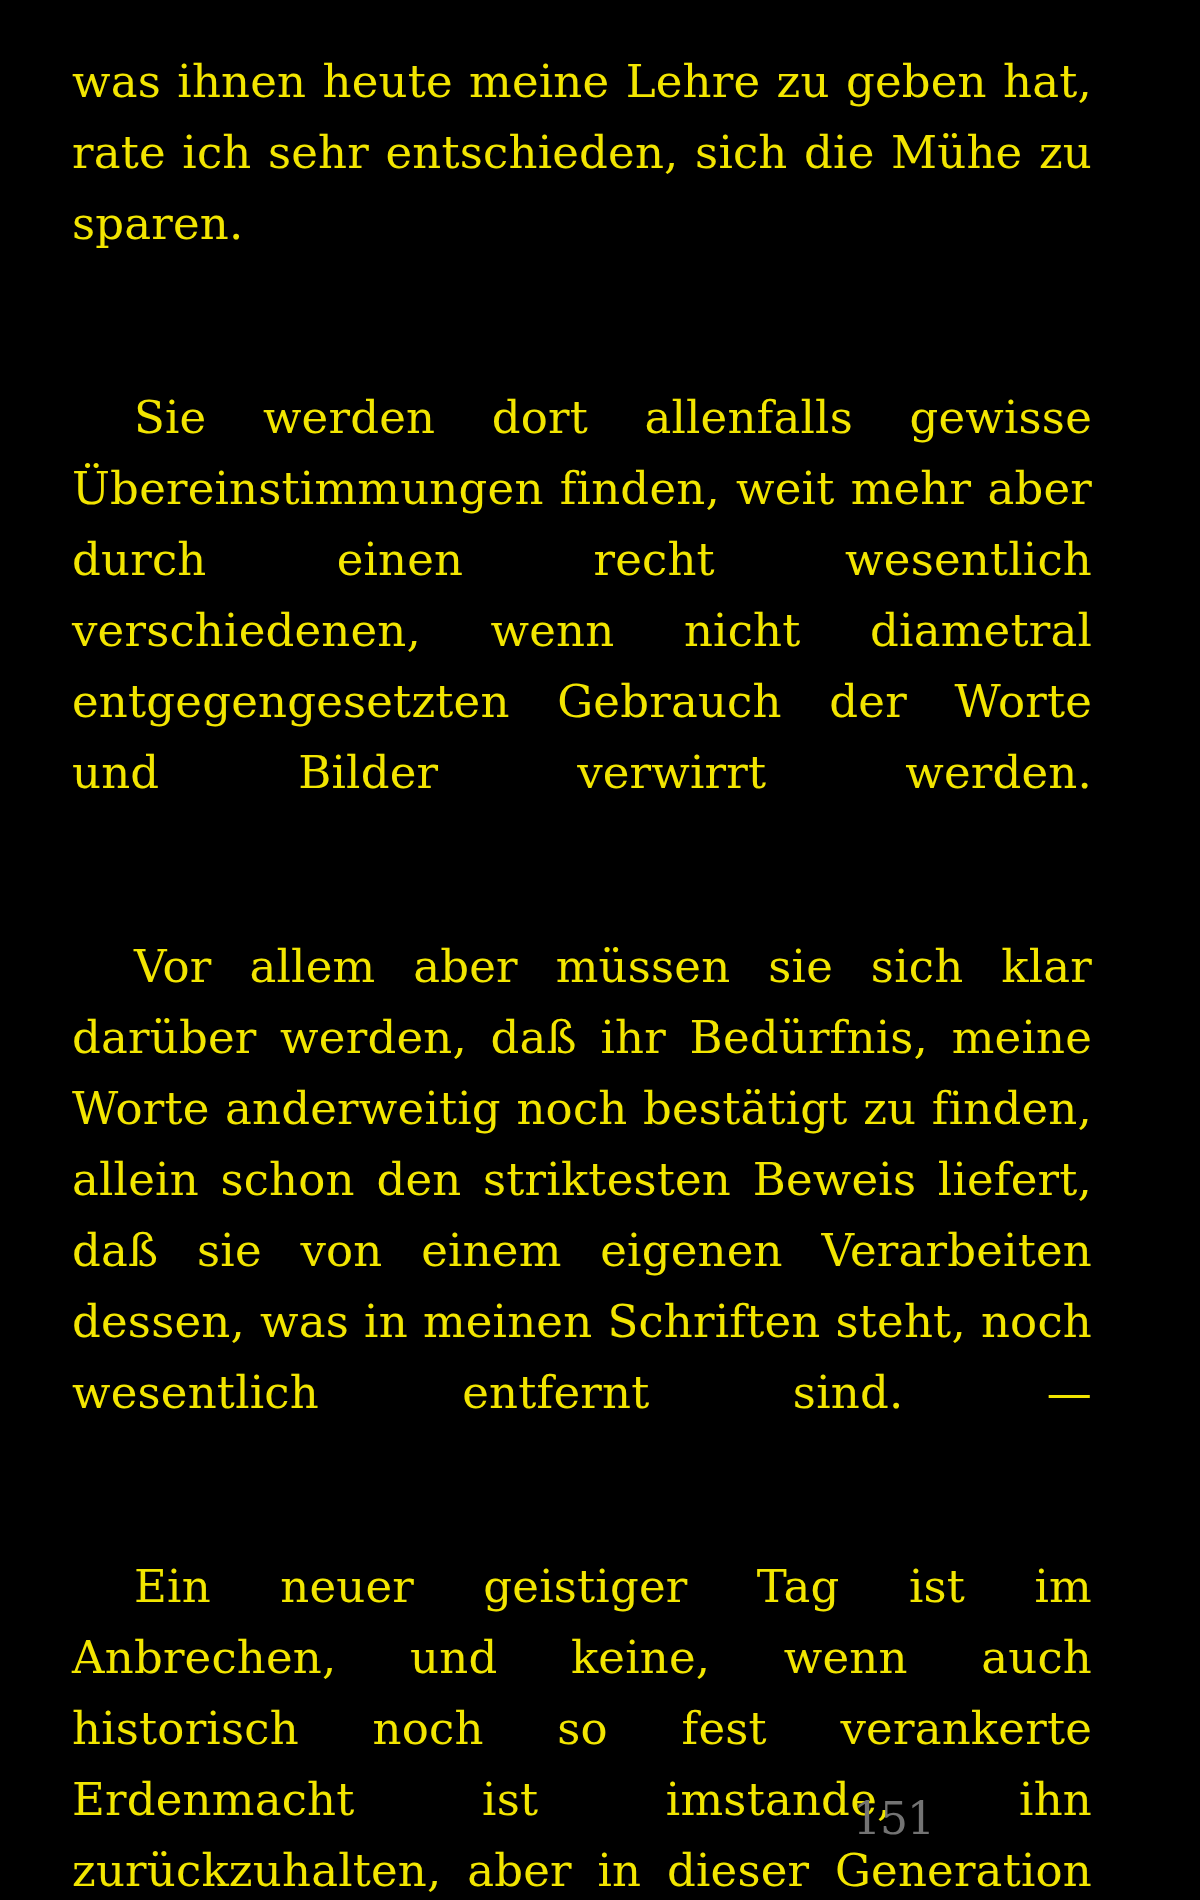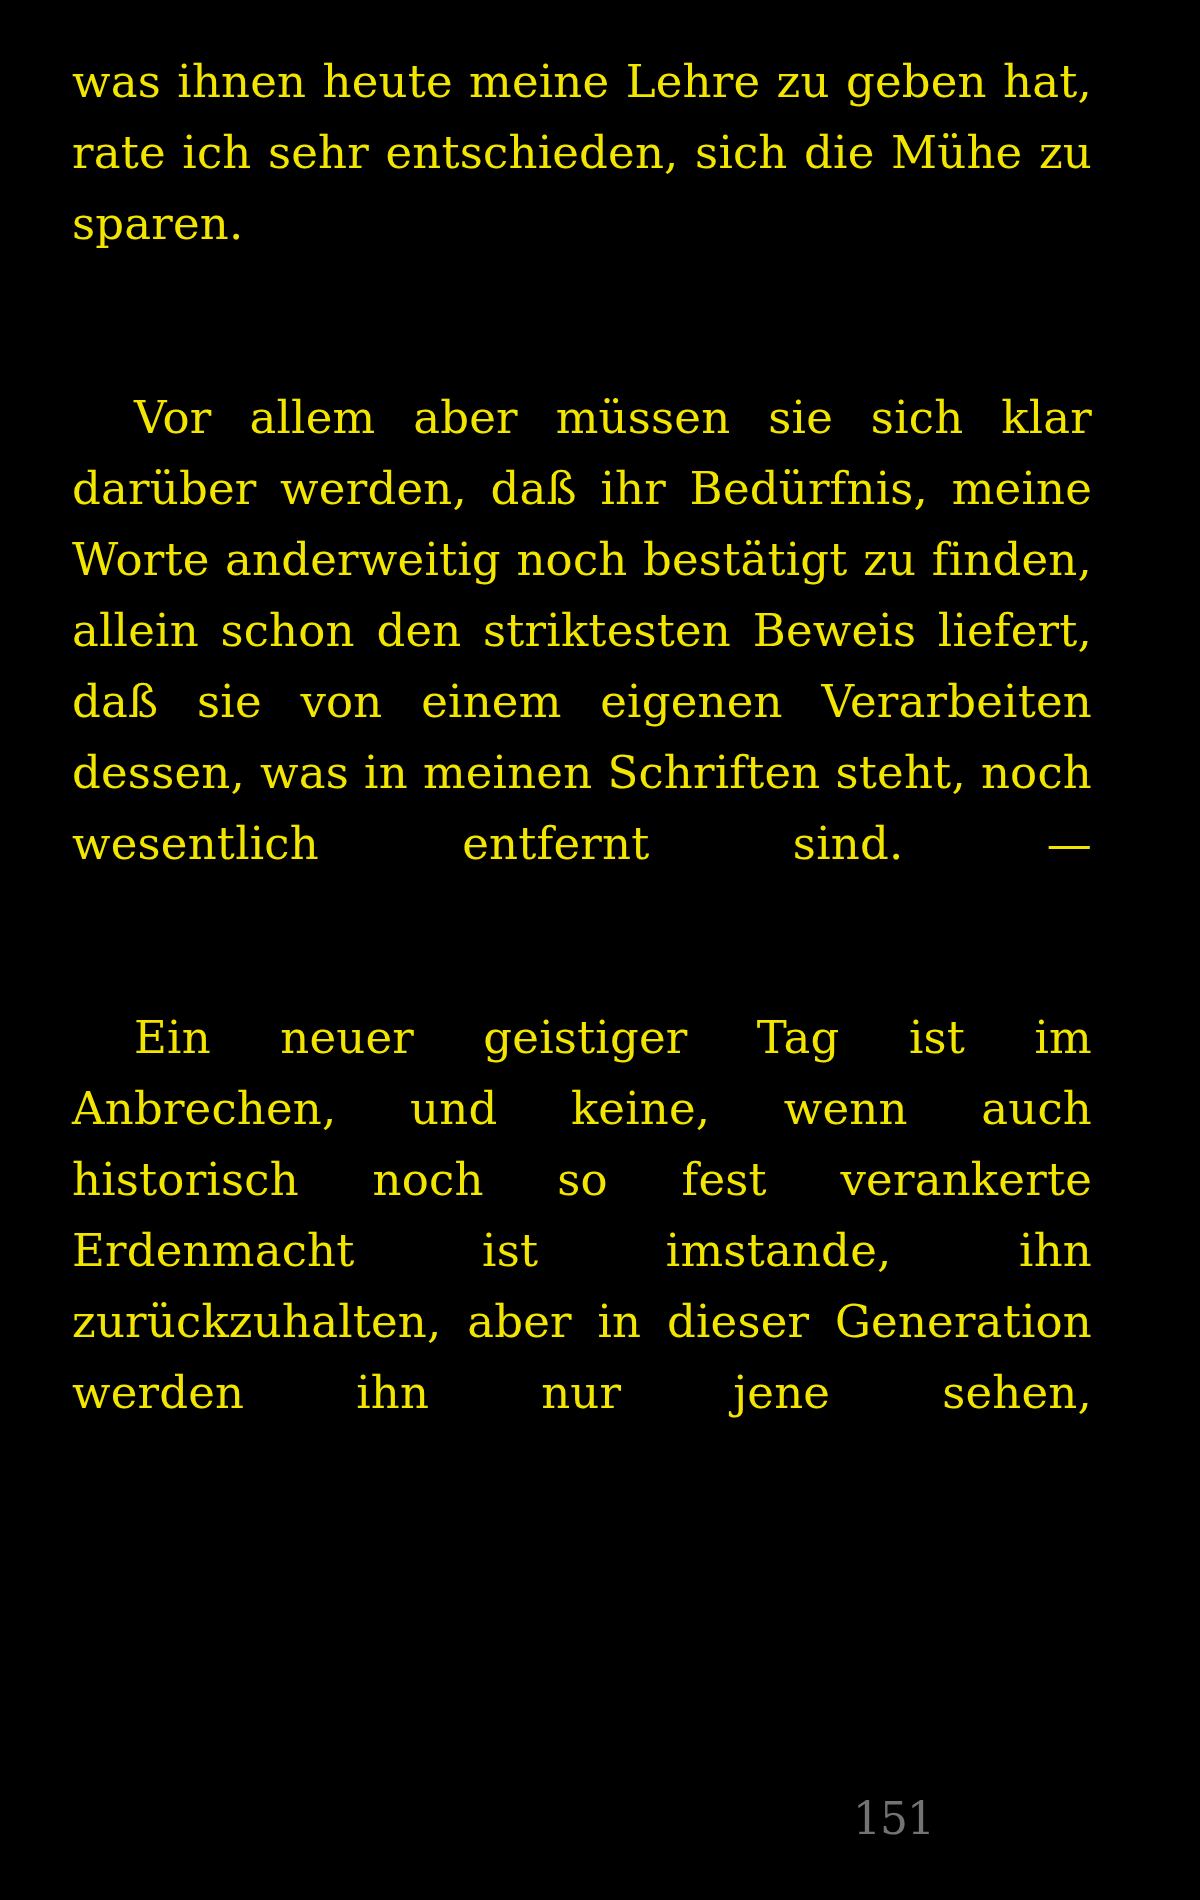--- a/index.html
+++ b/index.html
@@ -61,17 +61,18 @@
     letter-spacing: -1px;
     font-family: "DejaVu Serif", "Liberation Serif", serif;
   }
 </style>
 </head>
 <body>
 
 <div class="page">
   <div class="text-column">
     <p class="para cont">was ihnen heute meine Lehre zu geben hat, rate ich sehr entschieden, sich die Mühe zu sparen.</p>
+    <p class="para indent">Sie werden dort allenfalls gewisse Übereinstimmungen finden, weit mehr aber durch einen recht wesentlich verschiedenen, wenn nicht diametral entgegengesetzten Gebrauch der Worte und Bilder verwirrt werden.</p>
     <p class="para indent">Vor allem aber müssen sie sich klar darüber werden, daß ihr Bedürfnis, meine Worte anderweitig noch bestätigt zu finden, allein schon den striktesten Beweis liefert, daß sie von einem eigenen Verarbeiten dessen, was in meinen Schriften steht, noch wesentlich entfernt sind. —</p>
     <p class="para indent">Ein neuer geistiger Tag ist im Anbrechen, und keine, wenn auch historisch noch so fest verankerte Erdenmacht ist imstande, ihn zurückzuhalten, aber in dieser Generation werden ihn nur jene sehen,</p>
   </div>
   <div class="page-number">151</div>
 </div>
 
 </body></html>

